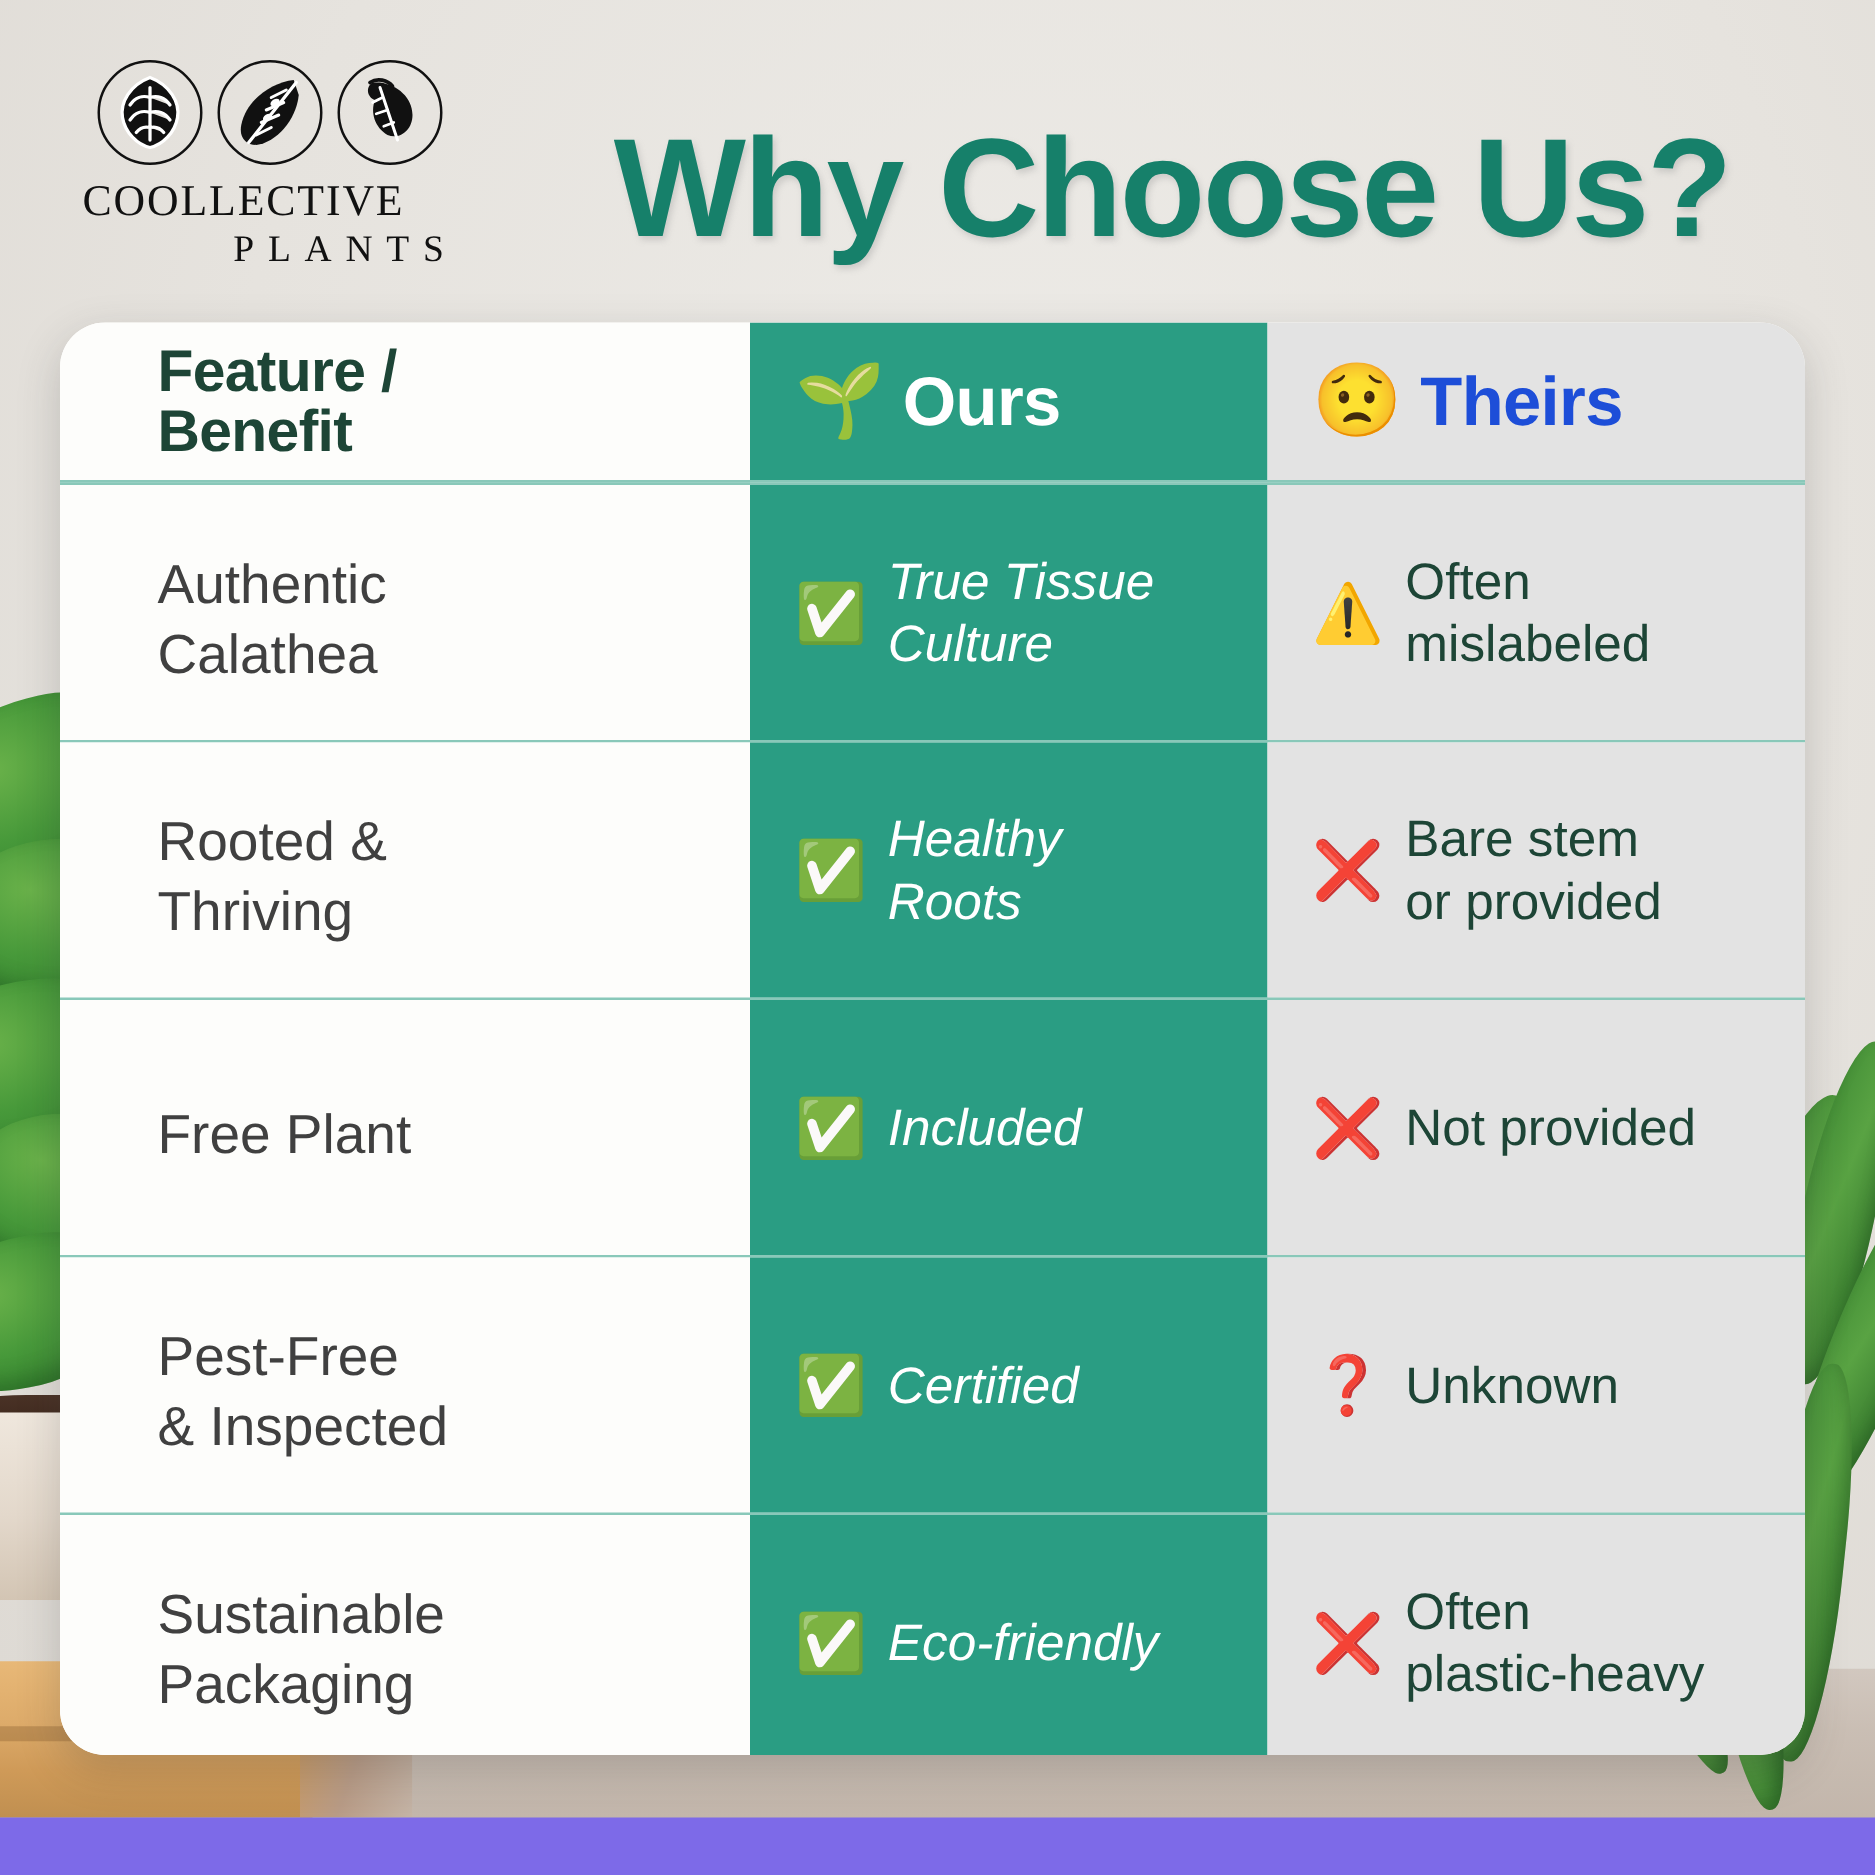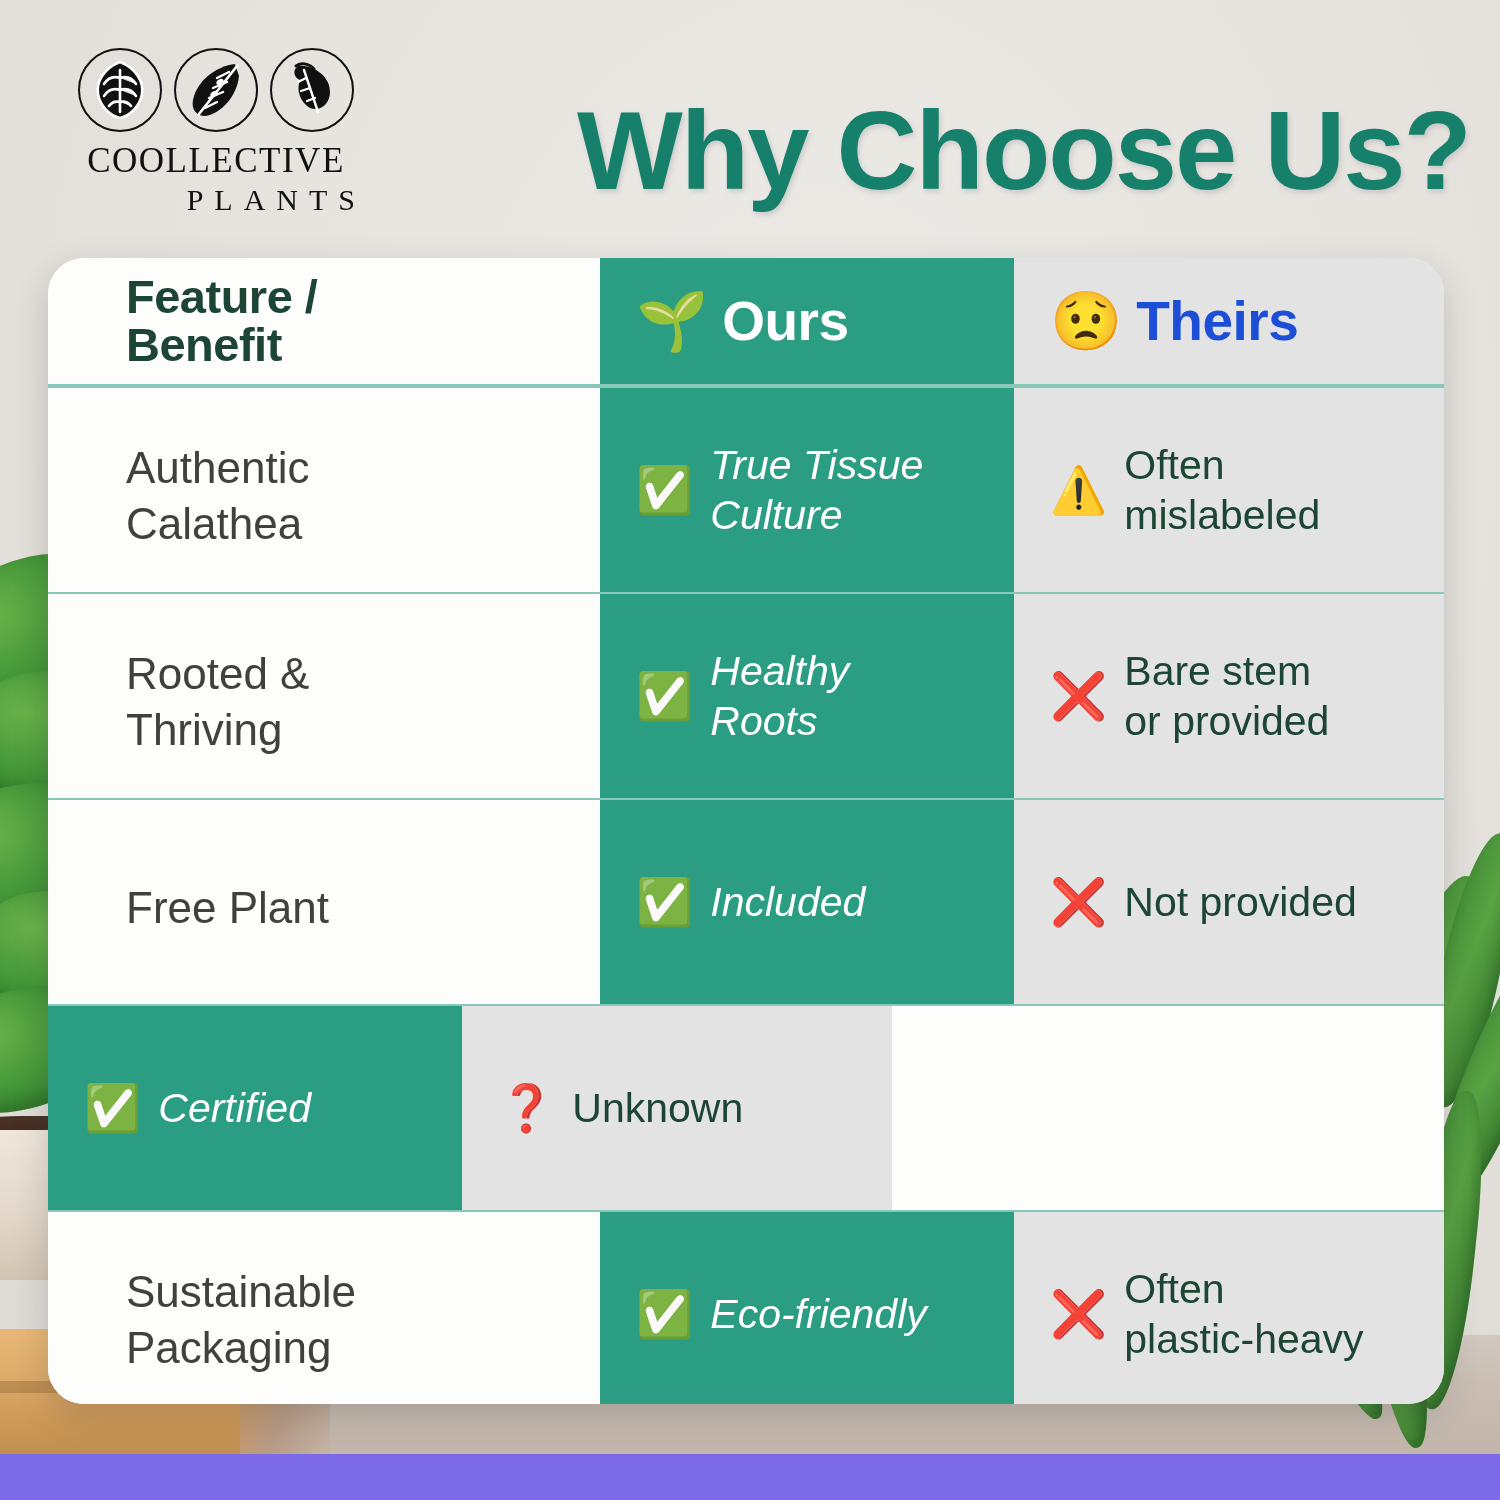--- a/index.html
+++ b/index.html
@@ -74,32 +74,32 @@
   .palm-top { position:absolute; right:30px; top:870px; width:260px; height:260px; }
 
   
   .logo { position:absolute; left:66px; top:48px; width:300px; }
   .logo-circles { display:flex; gap:12px; justify-content:center; }
   .logo-circle {
     width:84px; height:84px; border:2.5px solid #111; border-radius:50%;
     display:flex; align-items:center; justify-content:center; overflow:hidden;
   }
   .logo-word {
-    text-align:center; font-family:"Liberation Serif", serif;
+    text-align:left; font-family:"Liberation Serif", serif;
     font-size:35px; letter-spacing:1.5px; color:#111; margin-top:9px; font-weight:400;
   }
   .logo-sub {
     text-align:right; font-family:"Liberation Serif", serif;
     font-size:30px; letter-spacing:11px; color:#111; margin-top:2px; padding-left:11px;
   }
 
   
   .title {
     position:absolute; left:405px; top:86px; width:1065px;
-    text-align:right;
+    text-align:center;
     font-size:112px; font-weight:bold; color:#16806a;
     letter-spacing:-2px;
     text-shadow:2px 3px 5px rgba(150,150,150,.35);
     white-space:nowrap;
   }
 
   
   .card {
     position:absolute; left:48px; top:258px; width:1396px; height:1146px;
     border-radius:36px; overflow:hidden;
@@ -280,20 +280,26 @@
       <span class="val-icon">✅</span>
       <span class="val-text">Included</span>
     </div>
     <div class="cell c-theirs">
       <span class="val-icon">❌</span>
       <span class="val-text">Not provided</span>
     </div>
   </div>
 
   <div class="row body-row">
+    <div class="cell c-feature">
+      <div class="feature-text">
+        <span>Pest-Free</span><br>
+        <span>&amp; Inspected</span>
+      </div>
+    </div>
     <div class="cell c-ours">
       <span class="val-icon">✅</span>
       <span class="val-text">Certified</span>
     </div>
     <div class="cell c-theirs">
       <span class="val-icon">❓</span>
       <span class="val-text">Unknown</span>
     </div>
   </div>
 

